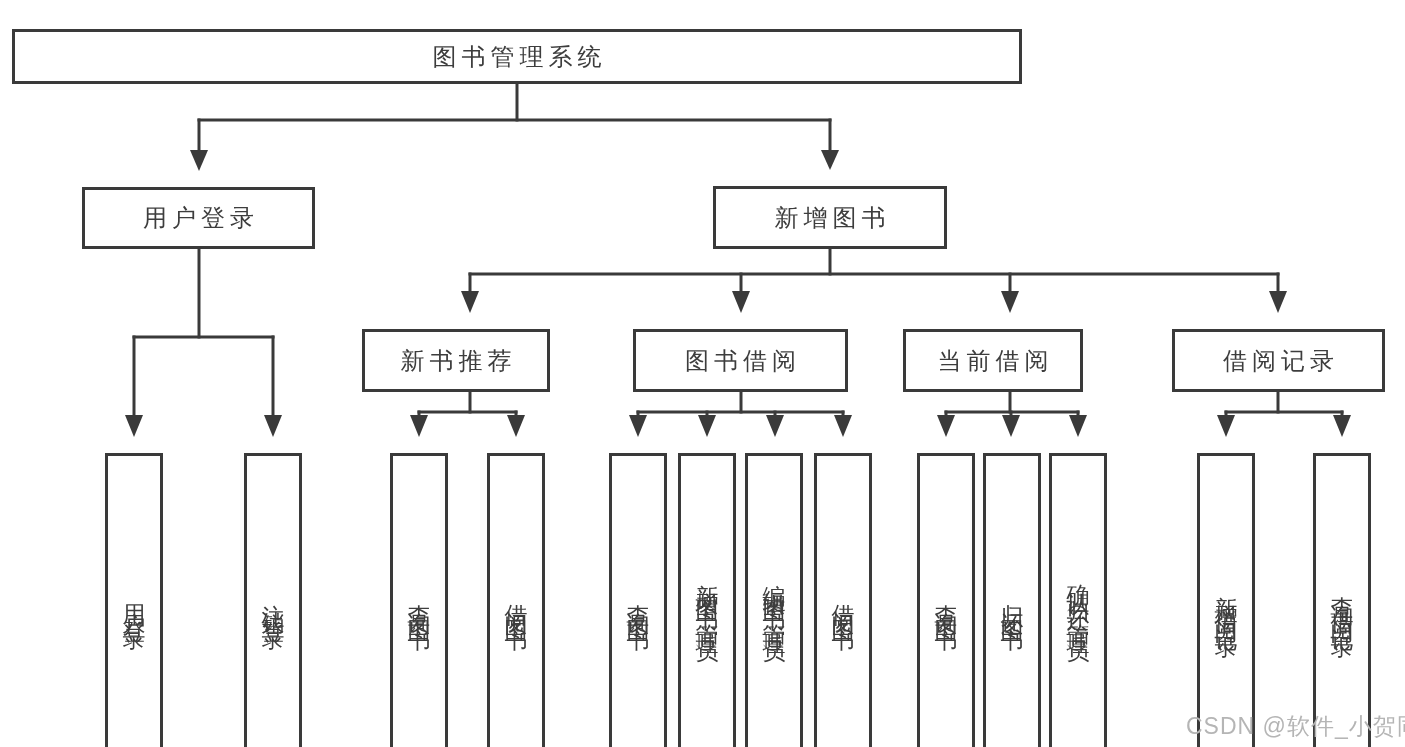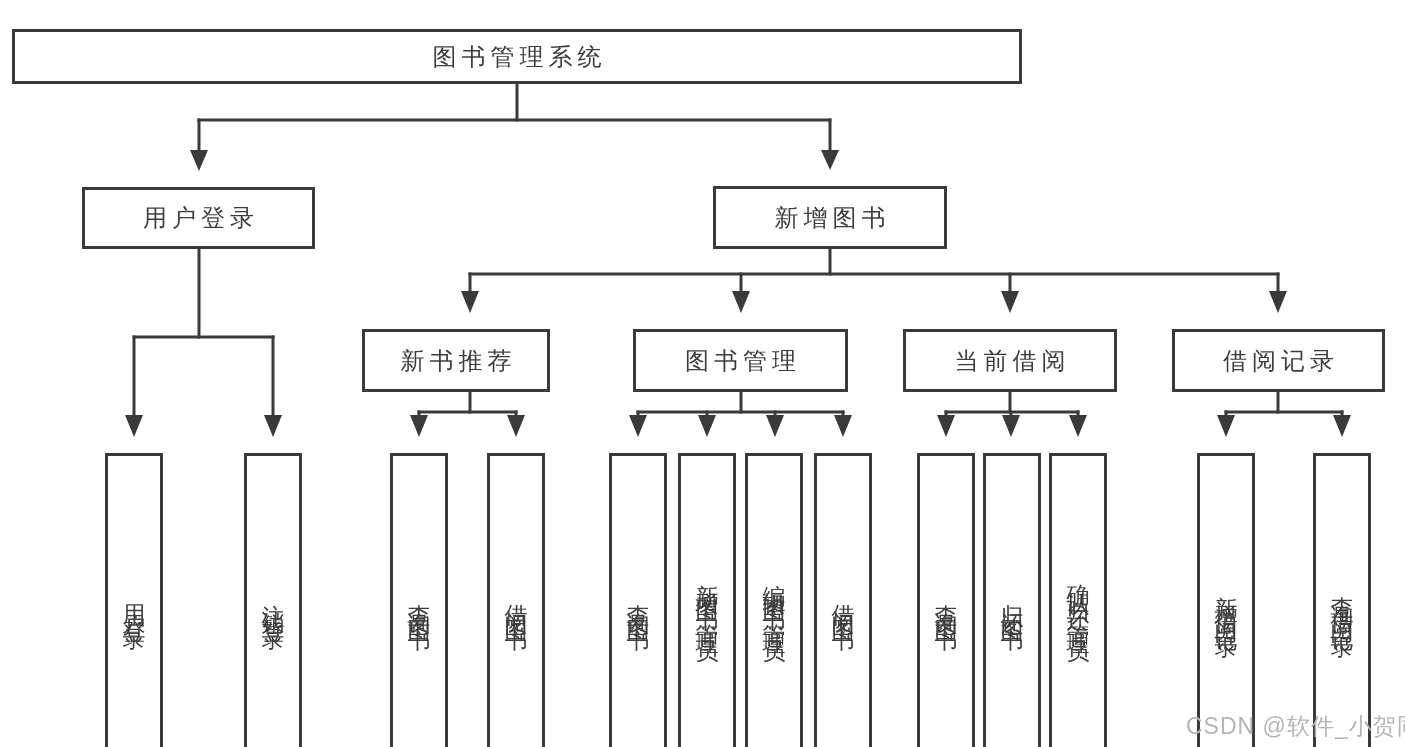--- a/index.html
+++ b/index.html
@@ -133,22 +133,22 @@
       <polygon points="1333,415 1351,415 1342,437"></polygon>
     </g>
   </svg>
 
   <div class="node hnode" style="left:12px;top:13px;width:1010px;height:55px">图书管理系统</div>
 
   <div class="node hnode" style="left:82px;top:171px;width:233px;height:62px">用户登录</div>
   <div class="node hnode" style="left:713px;top:170px;width:234px;height:63px">新增图书</div>
 
   <div class="node hnode" style="left:362px;top:313px;width:188px;height:63px">新书推荐</div>
-  <div class="node hnode" style="left:633px;top:313px;width:215px;height:63px">图书管理</div>
-  <div class="node hnode" style="left:903px;top:313px;width:214px;height:63px">当前借阅</div>
+  <div class="node hnode" style="left:633px;top:313px;width:215px;height:63px">图书借阅</div>
+  <div class="node hnode" style="left:903px;top:313px;width:180px;height:63px">当前借阅</div>
   <div class="node hnode" style="left:1172px;top:313px;width:213px;height:63px">借阅记录</div>
 
   <div class="node vnode" style="left:105px;top:437px;width:58px;height:298px">用户登录</div>
   <div class="node vnode" style="left:244px;top:437px;width:58px;height:298px">注销登录</div>
 
   <div class="node vnode" style="left:390px;top:437px;width:58px;height:298px">查询图书</div>
   <div class="node vnode" style="left:487px;top:437px;width:58px;height:298px">借阅图书</div>
 
   <div class="node vnode" style="left:609px;top:437px;width:58px;height:298px">查询图书</div>
   <div class="node vnode" style="left:678px;top:437px;width:58px;height:298px">新增图书（管理员）</div>

